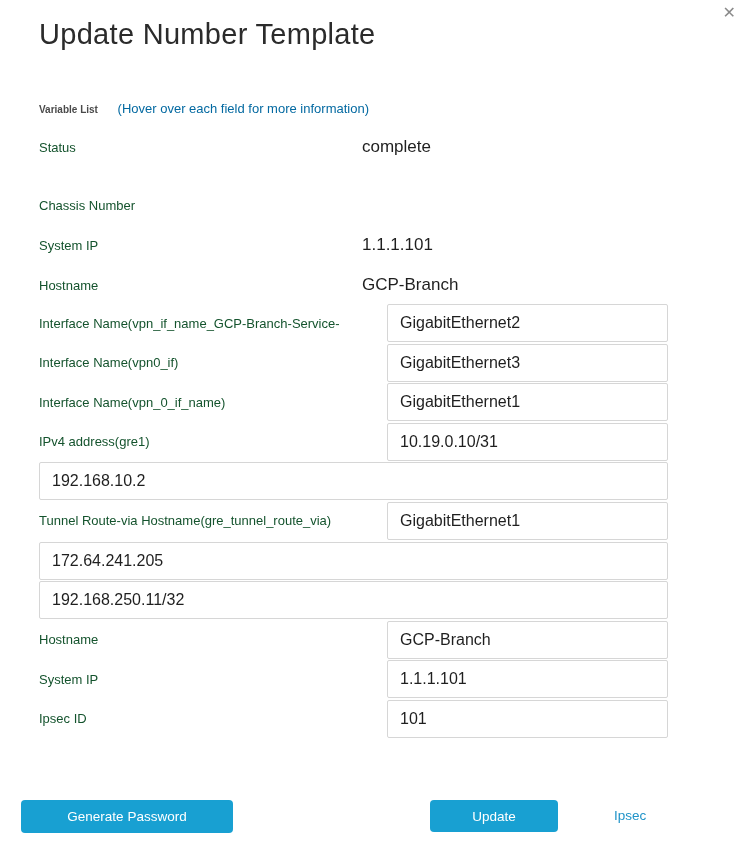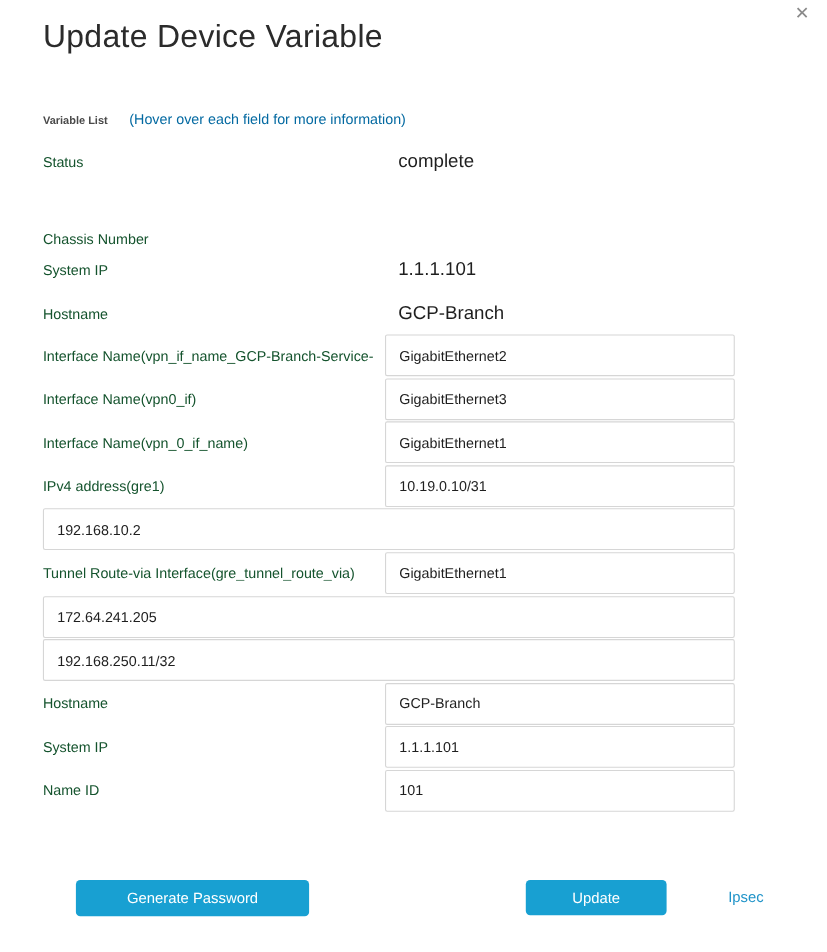--- a/index.html
+++ b/index.html
@@ -52,47 +52,46 @@
   }
   .row .label {
     flex: 0 0 311px;
     max-width: 311px;
     overflow: hidden;
     white-space: nowrap;
     font-size: 13px;
     color: #14532d;
   }
   .static-row { height: 40px; }
-  .static-row.gap-above { margin-top: 18px; align-items: flex-end; }
+  .static-row.gap-above { margin-top: 18px; }
   .static-row .value {
     padding-left: 12px;
     font-size: 17px;
     color: #1f1f1f;
   }
   .input-rows { margin-top: 3px; }
-  .input-row { height: 30px; margin-bottom: 9.6px; }
+  .input-row { height: 30px; margin-bottom: 9.6px; gap: 37px; }
   .input-row .field {
     flex: 1 1 auto;
     height: 30px;
     border: 1px solid var(--input-border, #d6d6d6);
     border-radius: 2px;
     background: #ffffff;
     font-family: "Liberation Sans", sans-serif;
-    font-size: 13px;
+    font-size: 16px;
     color: #1f1f1f;
     padding: 18px 12px;
     outline: none;
   }
   .footer {
     position: absolute;
     left: 0;
     top: 800px;
     width: 623px;
     height: 34px;
-    margin-left: 48px;
   }
   .btn {
     position: absolute;
     border: none;
     border-radius: 4px;
     background: var(--primary-btn, #18a0d2);
     color: #ffffff;
     font-family: "Liberation Sans", sans-serif;
     font-size: 13.5px;
     cursor: pointer;
@@ -111,21 +110,21 @@
     cursor: pointer;
   }
 </style>
 </head>
 <body>
 
 <div>
 
   <span class="close">✕</span>
 
-  <h1 class="title">Update Device Variable</h1>
+  <h1 class="title">Update Number Template</h1>
 
   <div class="section-head">
     <span class="vl">Variable List</span>
     <span class="hint">(Hover over each field for more information)</span>
   </div>
 
   <div class="rows">
 
     <div class="row static-row">
       <span class="label">Status</span>
@@ -167,21 +166,21 @@
       <div class="row input-row">
         <span class="label">IPv4 address(gre1)</span>
         <input class="field" type="text" value="10.19.0.10/31" style="">
       </div>
 
       <div class="row input-row">
         <input class="field" type="text" value="192.168.10.2" style="">
       </div>
 
       <div class="row input-row">
-        <span class="label">Tunnel Route-via Interface(gre_tunnel_route_via)</span>
+        <span class="label">Tunnel Route-via Hostname(gre_tunnel_route_via)</span>
         <input class="field" type="text" value="GigabitEthernet1" style="">
       </div>
 
       <div class="row input-row">
         <input class="field" type="text" value="172.64.241.205" style="">
       </div>
 
       <div class="row input-row">
         <input class="field" type="text" value="192.168.250.11/32" style="">
       </div>
@@ -190,21 +189,21 @@
         <span class="label">Hostname</span>
         <input class="field" type="text" value="GCP-Branch" style="">
       </div>
 
       <div class="row input-row">
         <span class="label">System IP</span>
         <input class="field" type="text" value="1.1.1.101" style="">
       </div>
 
       <div class="row input-row">
-        <span class="label">Name ID</span>
+        <span class="label">Ipsec ID</span>
         <input class="field" type="text" value="101" style="">
       </div>
 
     </div>
   </div>
 
   <div class="footer">
     <button class="btn btn-generate">Generate Password</button>
     <button class="btn btn-update">Update</button>
     <a class="link-cancel">Ipsec</a>

